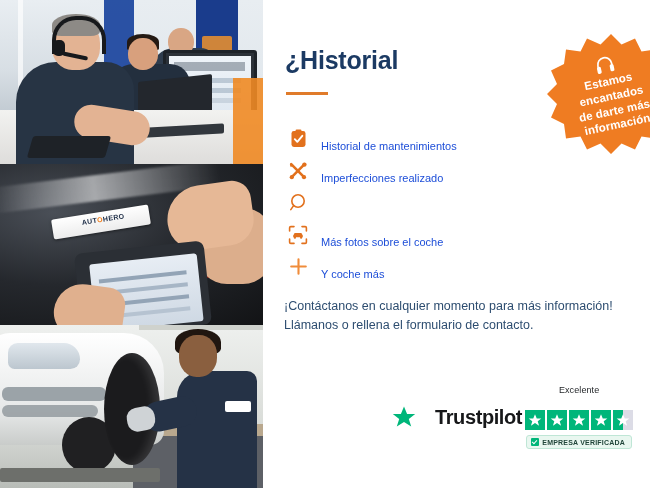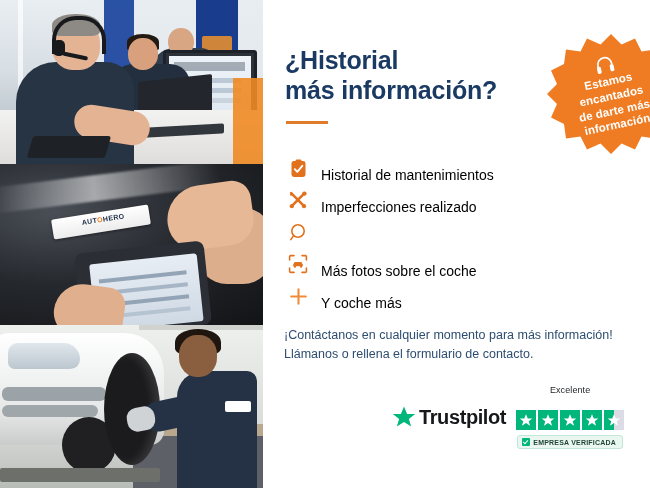--- a/index.html
+++ b/index.html
@@ -335,22 +335,22 @@
     margin-bottom: 0px;
   }
   .feature-icon {
     width: 30px;
     min-width: 30px;
     display: flex;
     align-items: center;
     justify-content: center;
   }
   .feature-label {
-    font-size: 14px;
-    color: #000000;
+    font-size: 11px;
+    color: #1d4ed8;
     margin-left: 8px;
     margin-top: 14px;
   }
 
   
   .para {
     margin: 14px 0 0 21px;
     font-size: 12.5px;
     line-height: 1.55;
     color: #2d4d70;
@@ -363,21 +363,22 @@
     position: absolute;
     left: 392px;
     top: 385px;
     width: 230px;
     display: flex;
     align-items: center;
   }
   .tp-logo {
     display: flex;
     align-items: center;
-    margin-right: 10px;
+    margin-right: 3px;
+    gap: 16px;
   }
   .tp-name {
     font-size: 20px;
     font-weight: bold;
     color: #17181a;
     letter-spacing: -.4px;
     margin-left: 3px;
   }
   .tp-right { display: flex; flex-direction: column; align-items: center; }
   .tp-excelente {
@@ -495,21 +496,20 @@
       <div class="p3-person-hair"></div>
       <div class="p3-person-head"></div>
       <div class="p3-logo"></div>
     </div>
   </div>
 
   <div class="content">
 
     <h1 class="heading">
       <span>¿Historial</span><br>
-      <span>más información?</span>
     </h1>
     <div class="rule"></div>
 
     <div class="badge">
       <svg width="128" height="128" viewBox="0 0 128 128">
         <path fill="#ef7c22" d="M64 4 L74.5 14.5 L88 8.5 L94.5 21.5 L109 19.5 L111 34 L124 40.5 L118 54 L128 64 L118 74 L124 87.5 L111 94 L109 108.5 L94.5 106.5 L88 119.5 L74.5 113.5 L64 124 L53.5 113.5 L40 119.5 L33.5 106.5 L19 108.5 L17 94 L4 87.5 L10 74 L0 64 L10 54 L4 40.5 L17 34 L19 19.5 L33.5 21.5 L40 8.5 L53.5 14.5 Z"></path>
       </svg>
       <div class="badge-inner">
         <span class="badge-icon">
           <svg width="20" height="18" viewBox="0 0 20 18">

